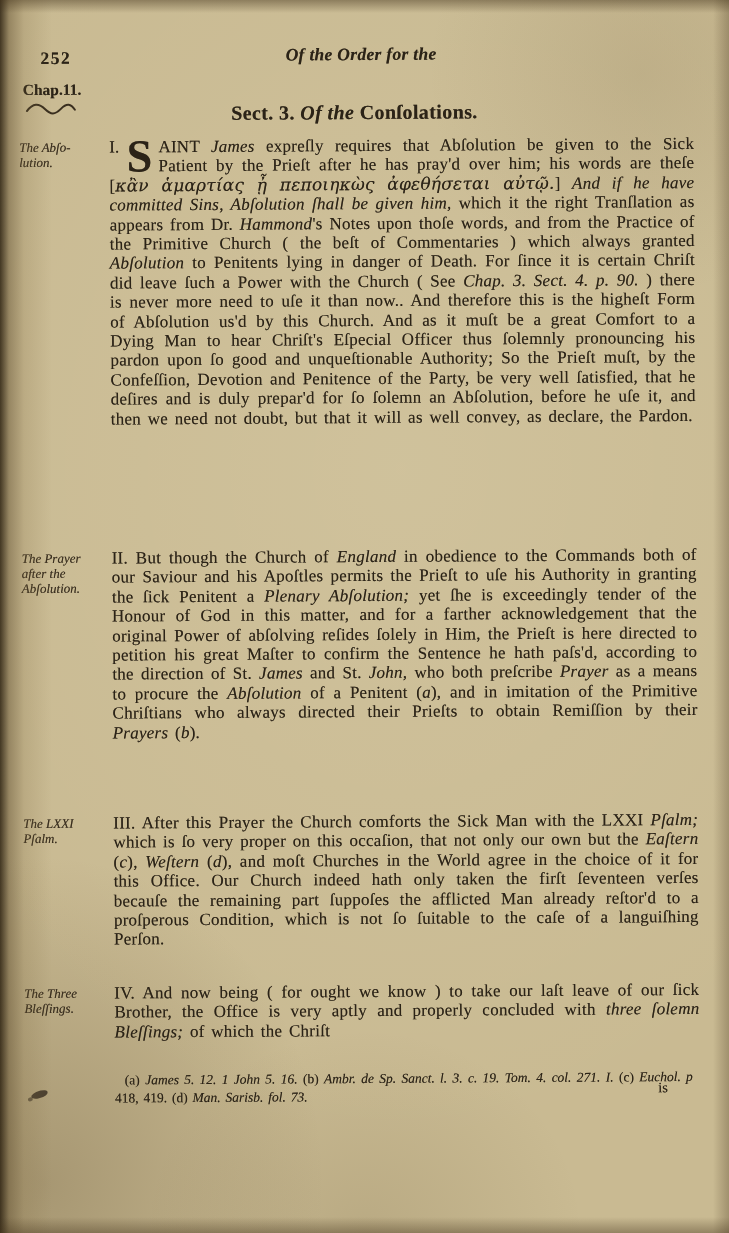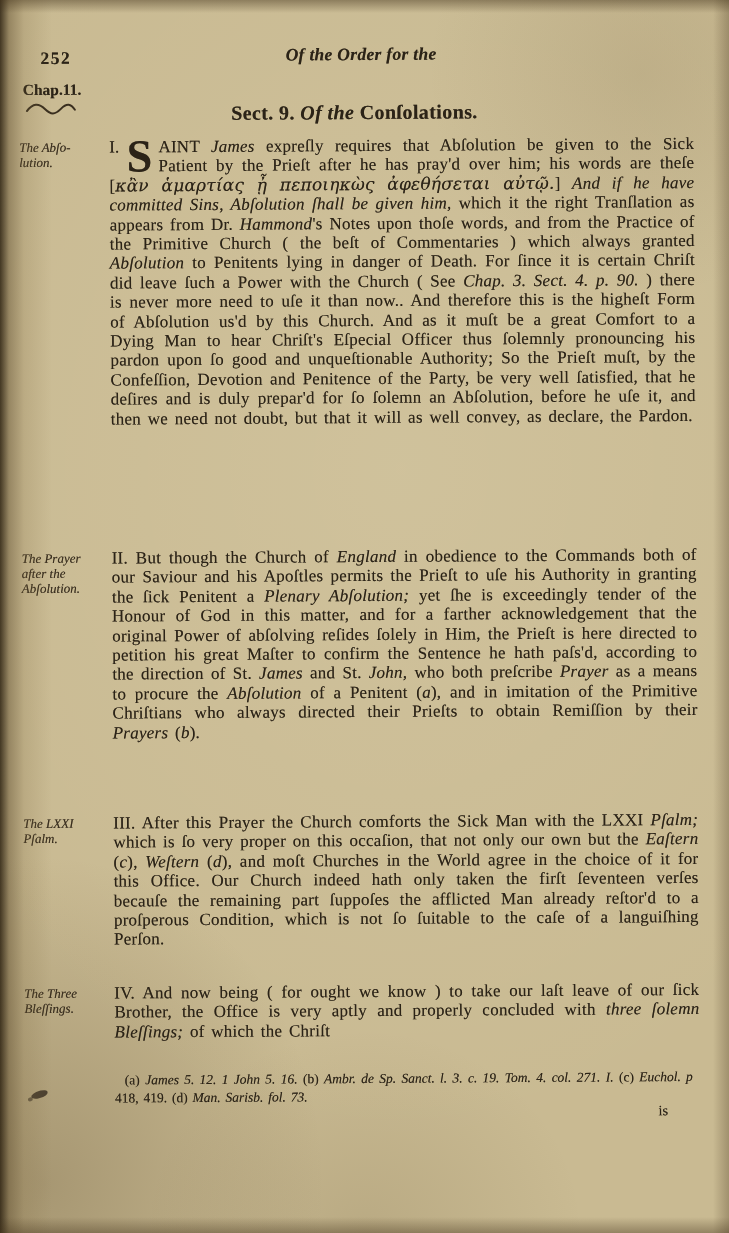--- a/index.html
+++ b/index.html
@@ -44,21 +44,21 @@
   .para{flex:1;margin-left:8px;font-size:17px;line-height:19.4px;text-align:justify;
     letter-spacing:.25px;word-spacing:2.2px;}
   .para-num{float:left;margin:0 7px 0 0;}
   .dropcap{float:left;font-size:46px;line-height:35px;padding:1px 6px 0 0;font-weight:600;}
 
   .r-i{font-style:italic;}
   .r-g{font-style:italic;font-family:"DejaVu Serif", serif;letter-spacing:.2px;}
 
   .footnote{position:absolute;left:112px;top:1070px;width:578px;font-size:13.5px;
     line-height:18px;text-indent:10px;text-align:justify;word-spacing:1.5px;}
-  .catchword{position:absolute;top:1104px;right:64px;font-size:14.5px;}
+  .catchword{position:absolute;top:1081px;right:64px;font-size:14.5px;}
 
   .ink-smudge{position:absolute;left:28px;top:1089px;width:17px;height:7px;
     background:#3a3023;border-radius:60% 40% 55% 45%;transform:rotate(-14deg);opacity:.85;}
   .ink-smudge::after{content:"";position:absolute;left:-4px;top:4px;width:5px;height:4px;
     background:#3a3023;border-radius:50%;opacity:.7;}
 </style>
 </head>
 <body>
 
 <div class="page">
@@ -67,21 +67,21 @@
 
     <div class="page-number">252</div>
     <div class="running-title">Of the Order for the</div>
     <div class="chap-label">Chap.11.</div>
     <div class="chap-flourish">
       <svg width="52" height="16" viewBox="0 0 52 16">
         <path d="M2 10 C8 2, 14 2, 20 8 S 30 14, 36 8 S 46 3, 50 9" stroke="#3a2f1f" fill="none" stroke-width="2" stroke-linecap="round"></path>
       </svg>
     </div>
 
-    <div class="section-heading"><span>Sect. 9. </span><span class="r-i">Of the </span><span>Conſolations.</span></div>
+    <div class="section-heading"><span>Sect. 3. </span><span class="r-i">Of the </span><span>Conſolations.</span></div>
 
     <div class="section" style="top:136px">
       <div class="margin-note">The Abſo-lution.</div>
       <div class="para">
         <span class="para-num">I.</span>
         <span class="dropcap">S</span>
         <span><span>AINT </span><span class="r-i">James</span><span> expreſly requires that Abſolution be given to the Sick Patient by the Prieſt after he has pray'd over him; his words are theſe [</span><span class="r-g">κἂν ἁμαρτίας ᾖ πεποιηκὼς ἀφεθήσεται αὐτῷ.</span><span>] </span><span class="r-i">And if he have committed Sins, Abſolution ſhall be given him,</span><span> which it the right Tranſlation as appears from Dr. </span><span class="r-i">Hammond</span><span>'s Notes upon thoſe words, and from the Practice of the Primitive Church ( the beſt of Commentaries ) which always granted </span><span class="r-i">Abſolution</span><span> to Penitents lying in danger of Death. For ſince it is certain Chriſt did leave ſuch a Power with the Church ( See </span><span class="r-i">Chap. 3. Sect. 4. p. 90.</span><span> ) there is never more need to uſe it than now.. And therefore this is the higheſt Form of Abſolution us'd by this Church. And as it muſt be a great Comfort to a Dying Man to hear Chriſt's Eſpecial Officer thus ſolemnly pronouncing his pardon upon ſo good and unqueſtionable Authority; So the Prieſt muſt, by the Confeſſion, Devotion and Penitence of the Party, be very well ſatisfied, that he deſires and is duly prepar'd for ſo ſolemn an Abſolution, before he uſe it, and then we need not doubt, but that it will as well convey, as declare, the Pardon.</span></span>
       </div>
     </div>
 

